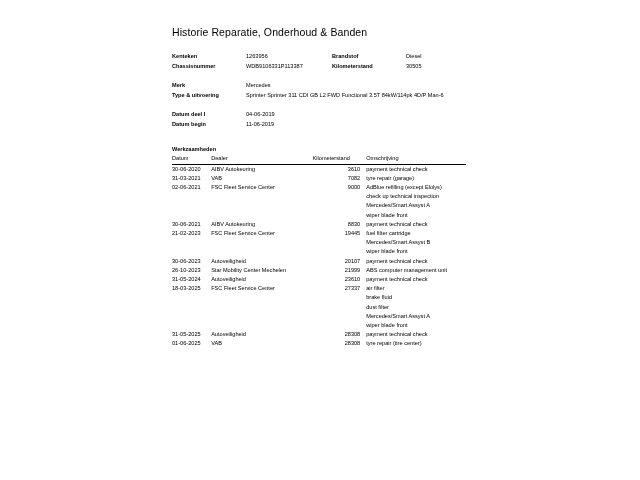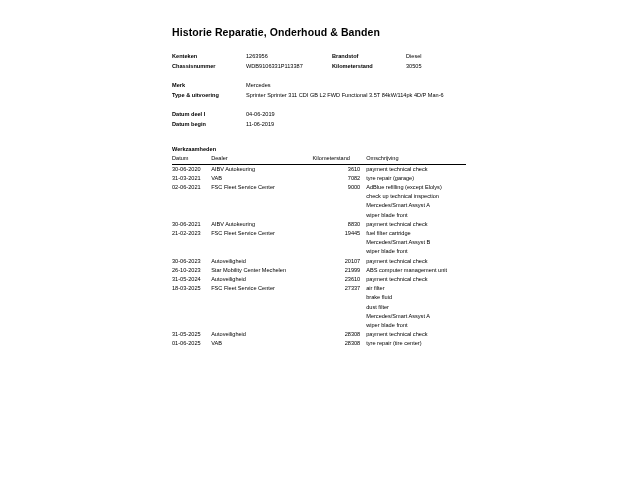--- a/index.html
+++ b/index.html
@@ -21,21 +21,21 @@
     box-sizing: border-box;
   }
   .content {
     position: absolute;
     left: 172px;
     top: 26px;
     width: 300px;
   }
   h1.title {
     font-size: 10.5px;
-    font-weight: bold;
+    font-weight: normal;
     margin: 0 0 14px 0;
     letter-spacing: 0.1px;
     color: #000000;
   }
   .info-block {
     margin-bottom: 10px;
   }
   .info-row {
     display: flex;
     font-size: 5.6px;

